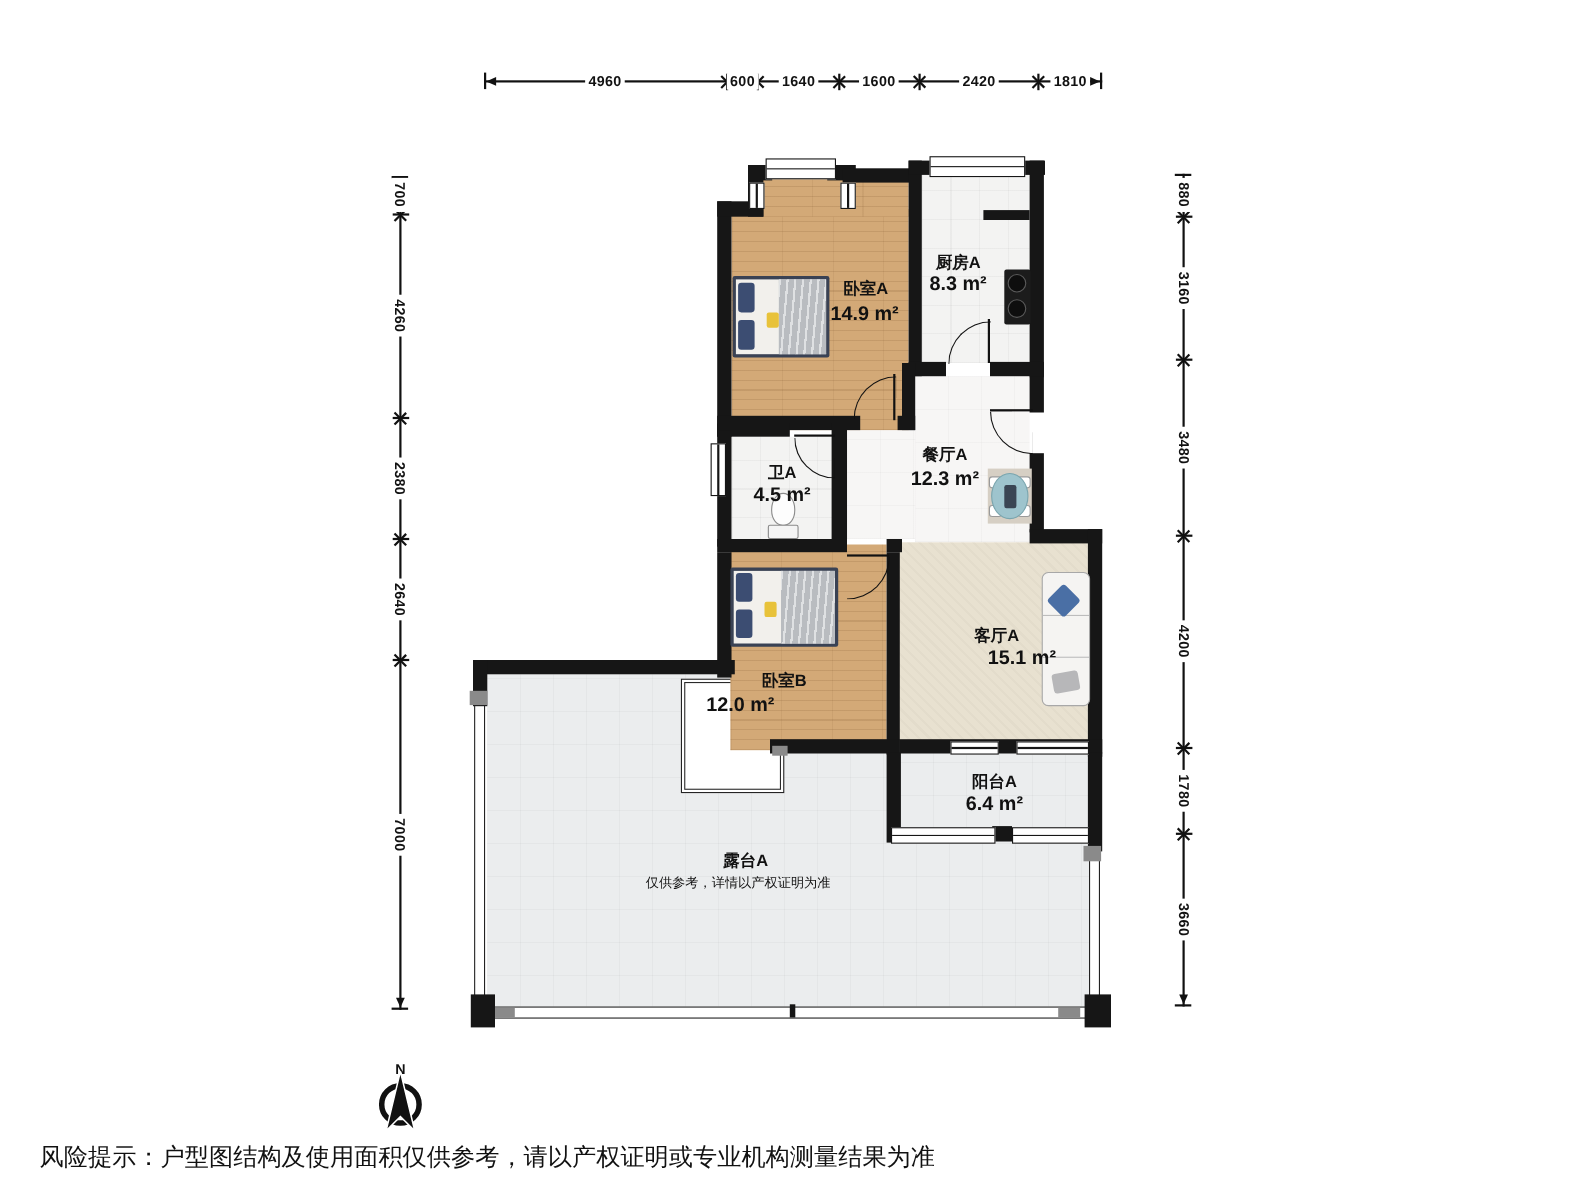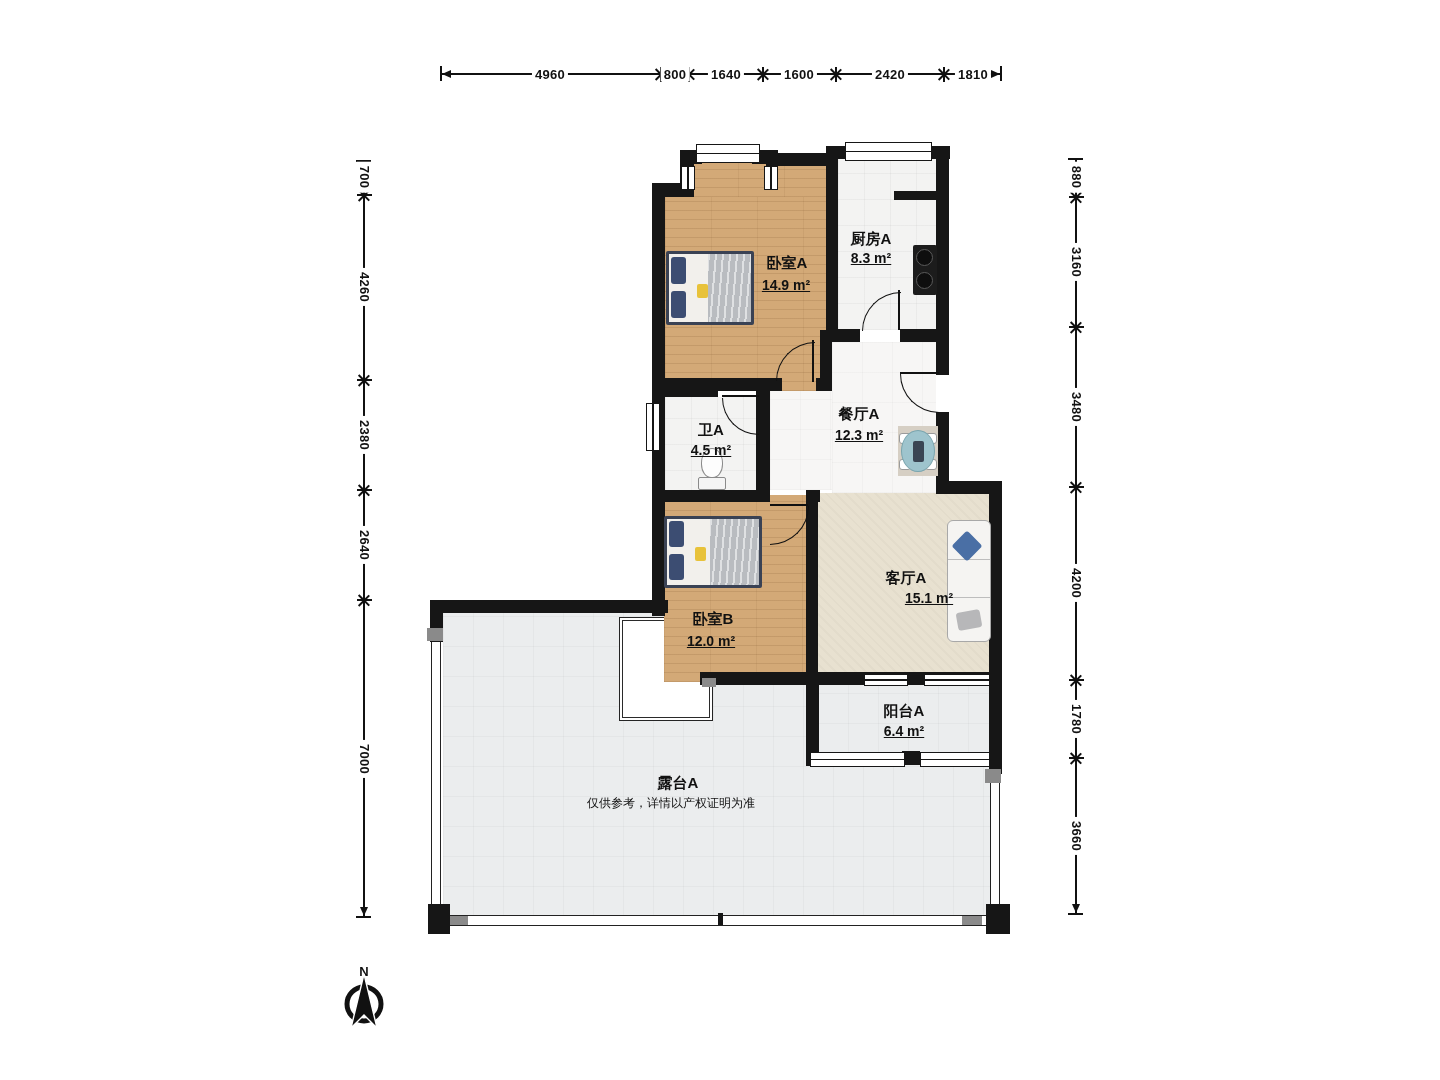--- a/index.html
+++ b/index.html
@@ -31,21 +31,21 @@
   .rail-h{position:absolute;background:#fff;border-top:1.4px solid #222;border-bottom:1.4px solid #222;z-index:4;}
   
   .arc{position:absolute;z-index:8;}
   .arc.tl{border-top:1.7px solid #111;border-left:1.7px solid #111;border-top-left-radius:100% 100%;}
   .arc.bl{border-bottom:1.7px solid #111;border-left:1.7px solid #111;border-bottom-left-radius:100% 100%;}
   .arc.br{border-bottom:1.7px solid #111;border-right:1.7px solid #111;border-bottom-right-radius:100% 100%;}
   .leaf{position:absolute;background:#111;z-index:8;}
   
   .rname,.rarea,.rnote{position:absolute;z-index:9;white-space:nowrap;transform:translate(-50%,-50%);color:#111;}
   .rname{font-size:15px;font-weight:700;}
-  .rarea{font-size:14px;font-weight:700;text-decoration:underline;}
+  .rarea{font-size:18px;font-weight:700;}
   .rnote{font-size:12px;font-weight:500;}
   
   .dim{position:absolute;z-index:10;}
   .dline-h{position:absolute;left:0;right:0;top:7.2px;height:1.5px;background:#111;}
   .dline-v{position:absolute;top:0;bottom:0;left:7.2px;width:1.5px;background:#111;}
   .dlabel{position:absolute;background:#fff;font-size:13px;font-weight:700;letter-spacing:.3px;
           transform:translate(-50%,-50%);padding:0 3px;white-space:nowrap;}
   .dlabel.rot{transform:translate(-50%,-50%) rotate(90deg);padding:0 4px;}
   .dstar{position:absolute;width:0;height:0;}
   .dstar i{position:absolute;display:block;}
@@ -198,21 +198,21 @@
 
   <div class="rname" style="left:787px;top:263px;">卧室A</div>
   <div class="rarea" style="left:786px;top:285px;">14.9 m²</div>
   <div class="rname" style="left:871px;top:239px;">厨房A</div>
   <div class="rarea" style="left:871px;top:258px;">8.3 m²</div>
   <div class="rname" style="left:711px;top:430px;">卫A</div>
   <div class="rarea" style="left:711px;top:450px;">4.5 m²</div>
   <div class="rname" style="left:859px;top:414px;">餐厅A</div>
   <div class="rarea" style="left:859px;top:435px;">12.3 m²</div>
   <div class="rname" style="left:713px;top:619px;">卧室B</div>
-  <div class="rarea" style="left:711px;top:641px;">12.0 m²</div>
+  <div class="rarea" style="left:673px;top:641px;">12.0 m²</div>
   <div class="rname" style="left:906px;top:578px;">客厅A</div>
   <div class="rarea" style="left:905px;top:598px;margin-left:24px;">15.1 m²</div>
   <div class="rname" style="left:904px;top:711px;">阳台A</div>
   <div class="rarea" style="left:904px;top:731px;">6.4 m²</div>
   <div class="rname" style="left:678px;top:783px;">露台A</div>
   <div class="rnote" style="left:671px;top:803px;">仅供参考，详情以产权证明为准</div>
 
   <div class="dim" style="left:440px;top:66px;width:562px;height:16px;">
     <div class="dline-h"></div>
     <div class="dbar-v" style="left:0;top:0;"></div>
@@ -238,21 +238,21 @@
         <i class="b"></i>
         <i class="b r45"></i>
         <i class="b rm45"></i>
       </div>
     <div class="dstar" style="left:504px;top:8px;">
         <i class="b"></i>
         <i class="b r45"></i>
         <i class="b rm45"></i>
       </div>
     <span class="dlabel" style="left:110px;top:8px;">4960</span>
-    <span class="dlabel" style="left:235px;top:8px;">800</span>
+    <span class="dlabel" style="left:235px;top:8px;">600</span>
     <span class="dlabel" style="left:286px;top:8px;">1640</span>
     <span class="dlabel" style="left:359px;top:8px;">1600</span>
     <span class="dlabel" style="left:450px;top:8px;">2420</span>
     <span class="dlabel" style="left:533px;top:8px;">1810</span>
   </div>
 
   <div class="dim" style="left:356px;top:160px;width:16px;height:758px;">
     <div class="dline-v"></div>
     <div class="dbar-h" style="left:0;top:0;"></div>
     <div class="dbar-h" style="left:0;top:756.4px;"></div>
@@ -326,13 +326,14 @@
 
 
   <div class="abs" style="left:336px;top:962px;width:56px;height:74px;z-index:11;">
     <svg width="56" height="74" viewBox="0 0 56 74">
       <text x="28" y="14" text-anchor="middle" font-size="13" font-weight="bold" fill="#111" id="compass-n">N</text>
       <circle cx="28" cy="42" r="17" fill="none" stroke="#111" stroke-width="5"></circle>
       <polygon points="28,12 41,66 28,53 15,66" fill="#111" stroke="#fff" stroke-width="1.4"></polygon>
     </svg>
   </div>
 
+  <div class="disclaimer">风险提示：户型图结构及使用面积仅供参考，请以产权证明或专业机构测量结果为准</div>
 </div>
 
 </body></html>

